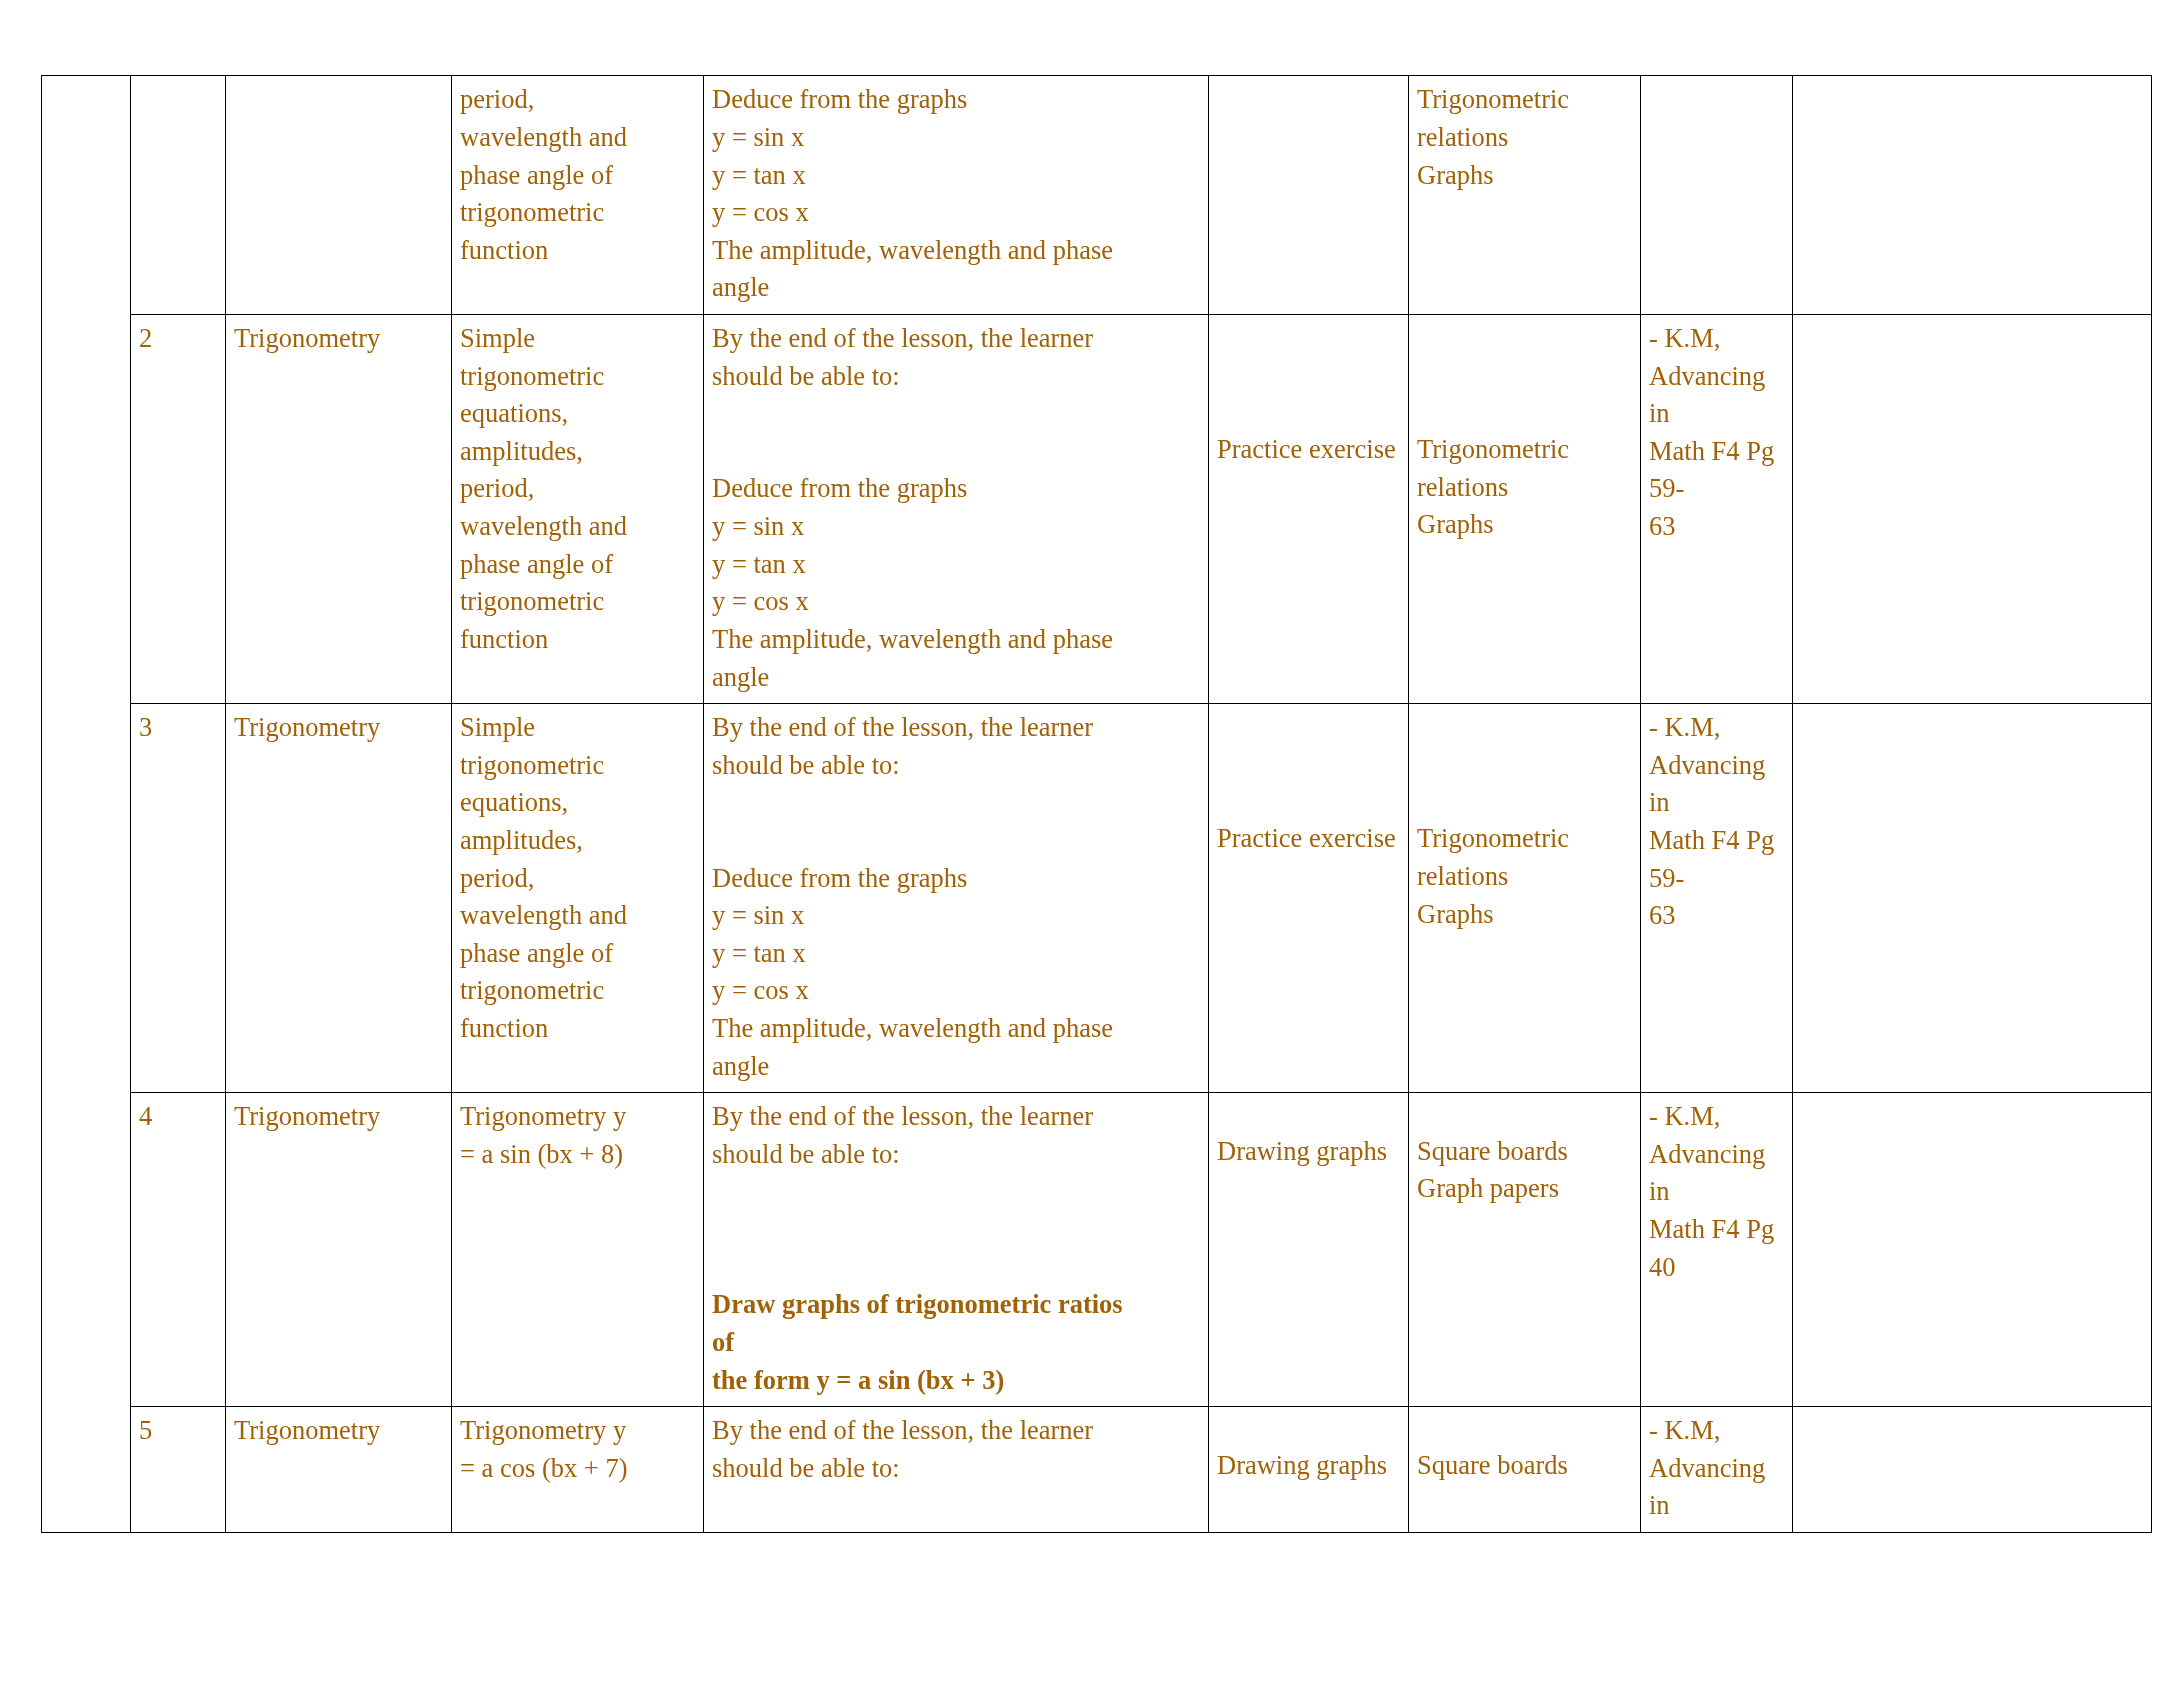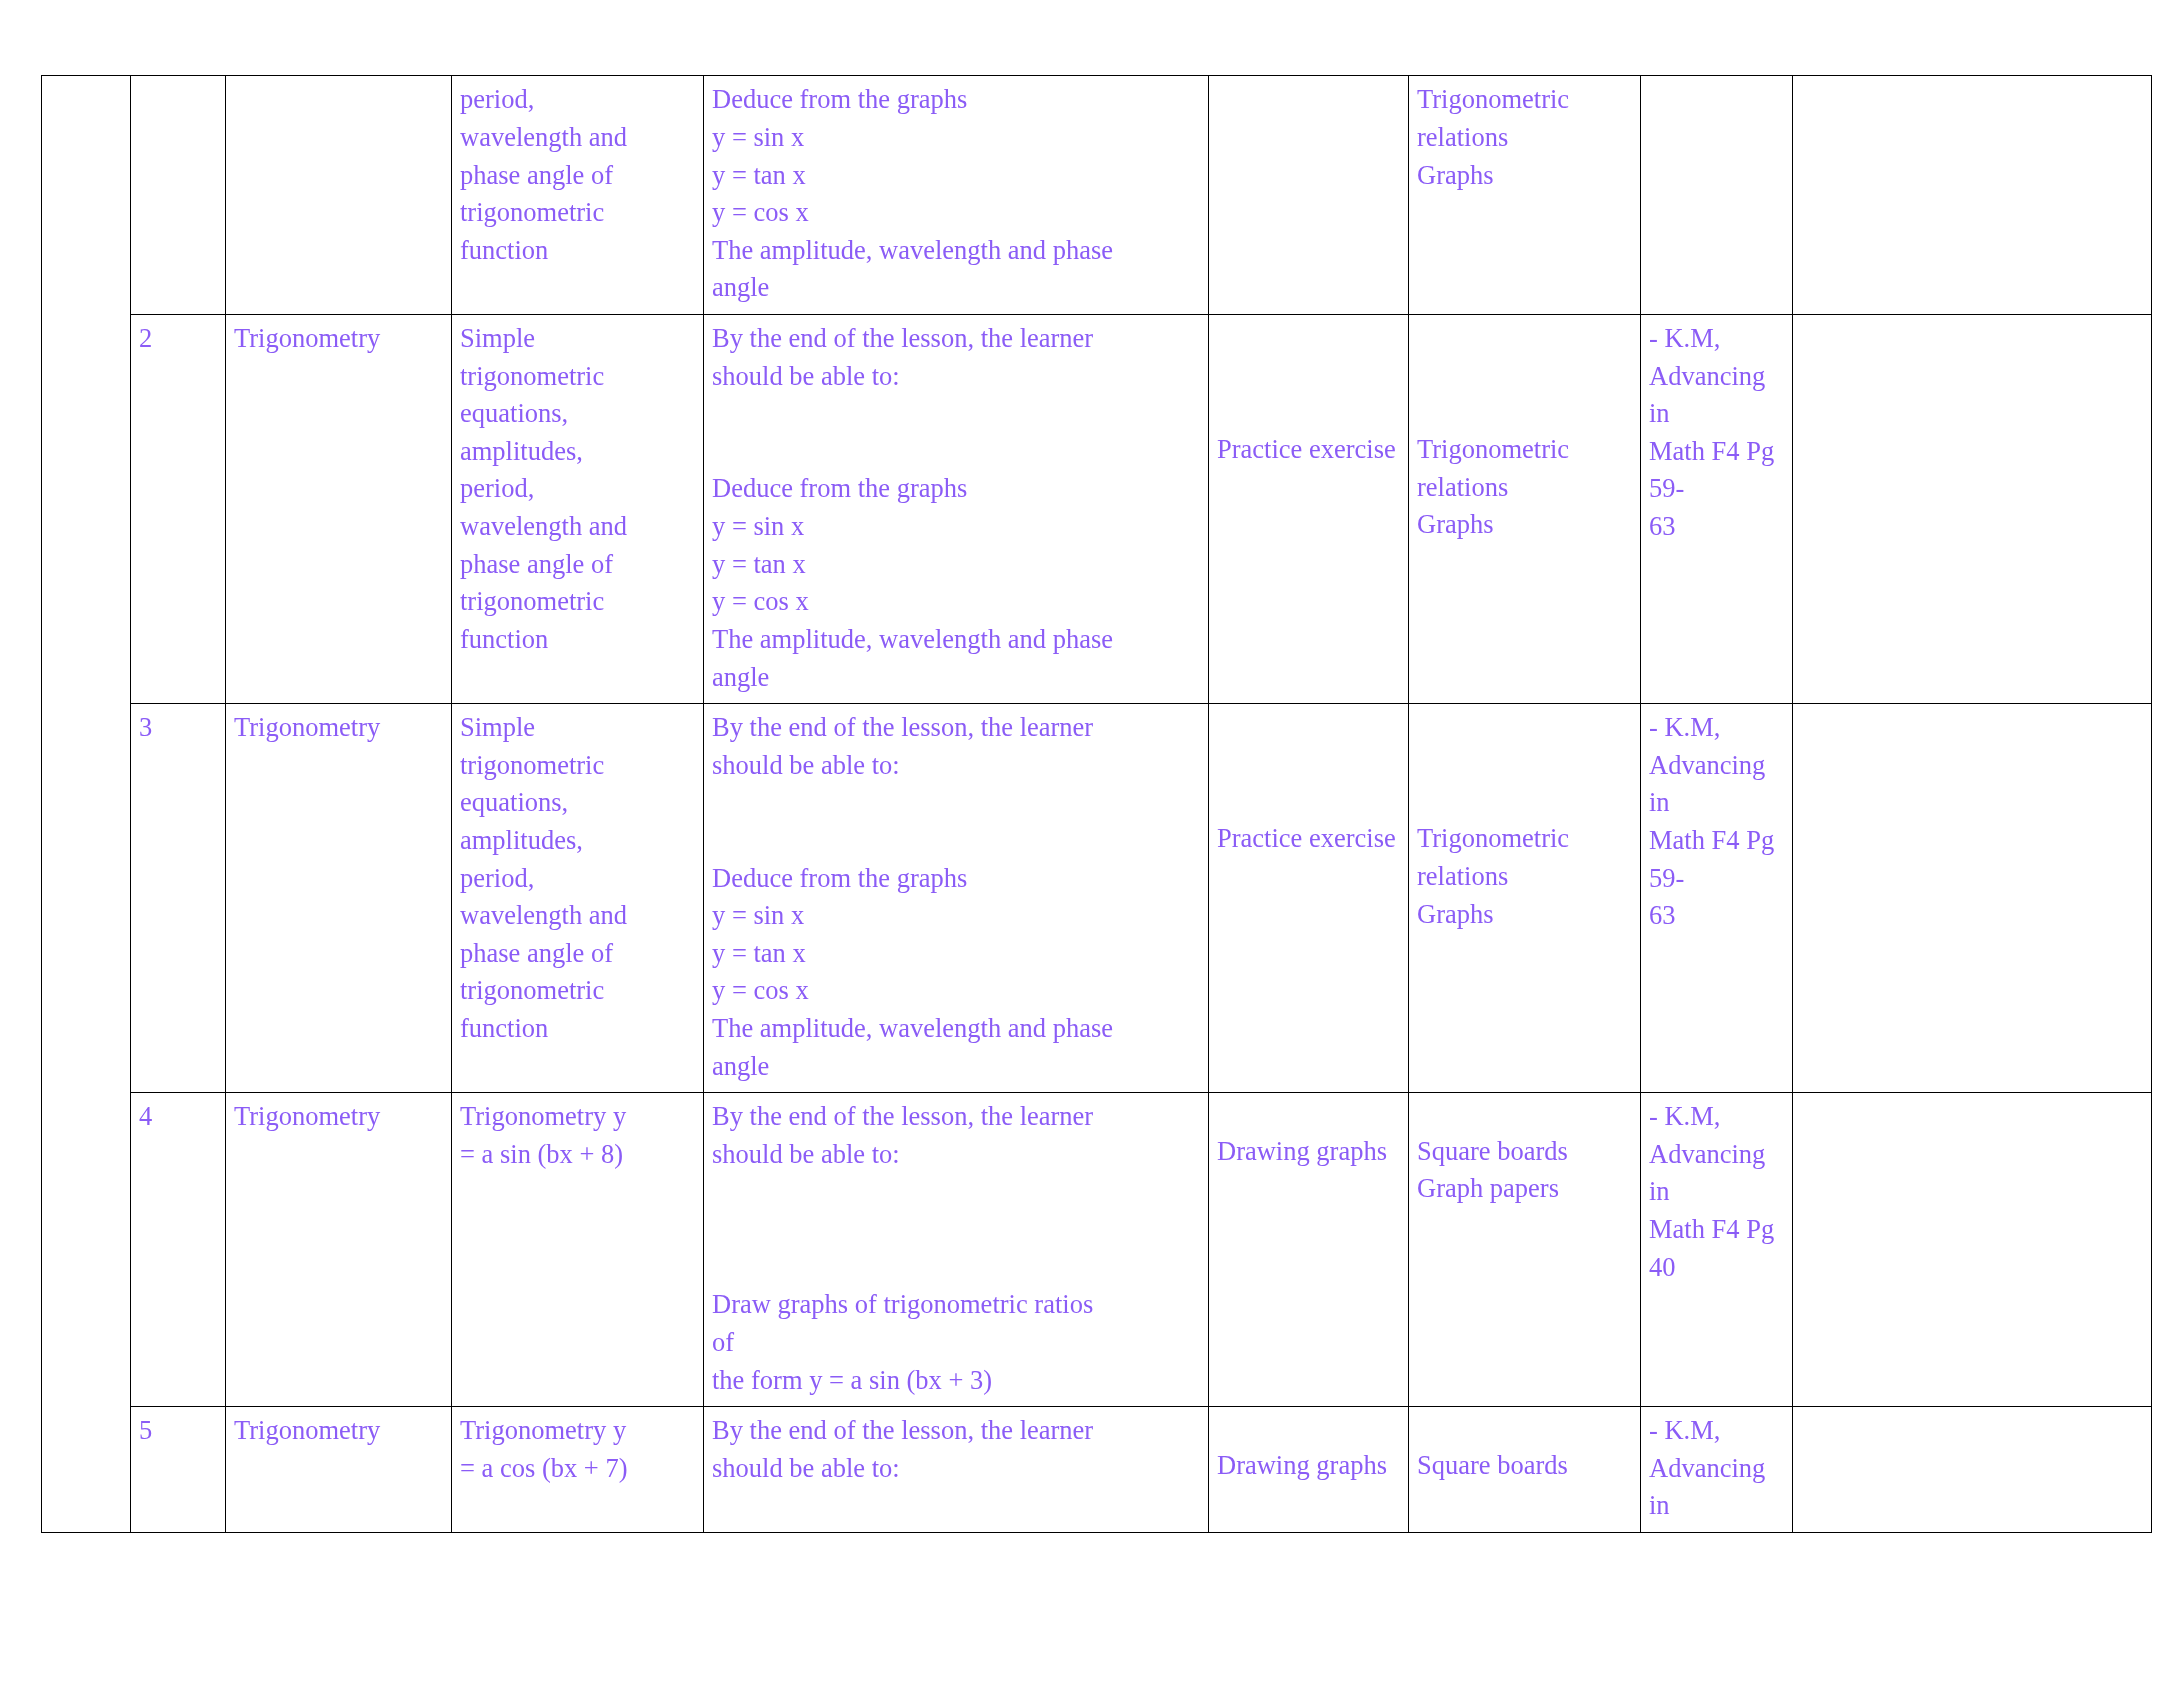--- a/index.html
+++ b/index.html
@@ -29,38 +29,38 @@
     table-layout: fixed;
   }
   table.scheme td {
     border: 1.3px solid #000000;
     vertical-align: top;
     padding: 5.3px 8px 6.6px 8px;
     font-size: 26.5px;
     line-height: 1.42;
     font-family: "Liberation Serif", "DejaVu Serif", serif;
     font-weight: 400;
-    color: #8b5cf6;
+    color: #a16207;
     word-wrap: break-word;
   }
   
   col.c-spacer   { width: 89px; }
   col.c-no       { width: 95px; }
   col.c-topic    { width: 226px; }
   col.c-subtopic { width: 252px; }
   col.c-obj      { width: 505px; }
   col.c-act      { width: 200px; }
   col.c-res      { width: 232px; }
   col.c-ref      { width: 152px; }
   col.c-rem      { width: 359px; }
 
   td.spacer-cell { border-top: 2px solid #000; border-bottom: 2px solid #000; }
   .cell-lines > span { display: block; }
   .pad-top-2 { margin-top: 2.84em; }
-  .pad-top-3 { margin-top: 4.26em; }
+  .pad-top-3 { margin-top: 4.26em; font-weight: bold; }
   .row-top-thick td { border-top: 2px solid #000; }
   .row-bot-thick td { border-bottom: 2px solid #000; }
 </style>
 </head>
 <body>
 
 <div class="page">
   <table class="scheme">
     <colgroup>
       <col class="c-spacer">

